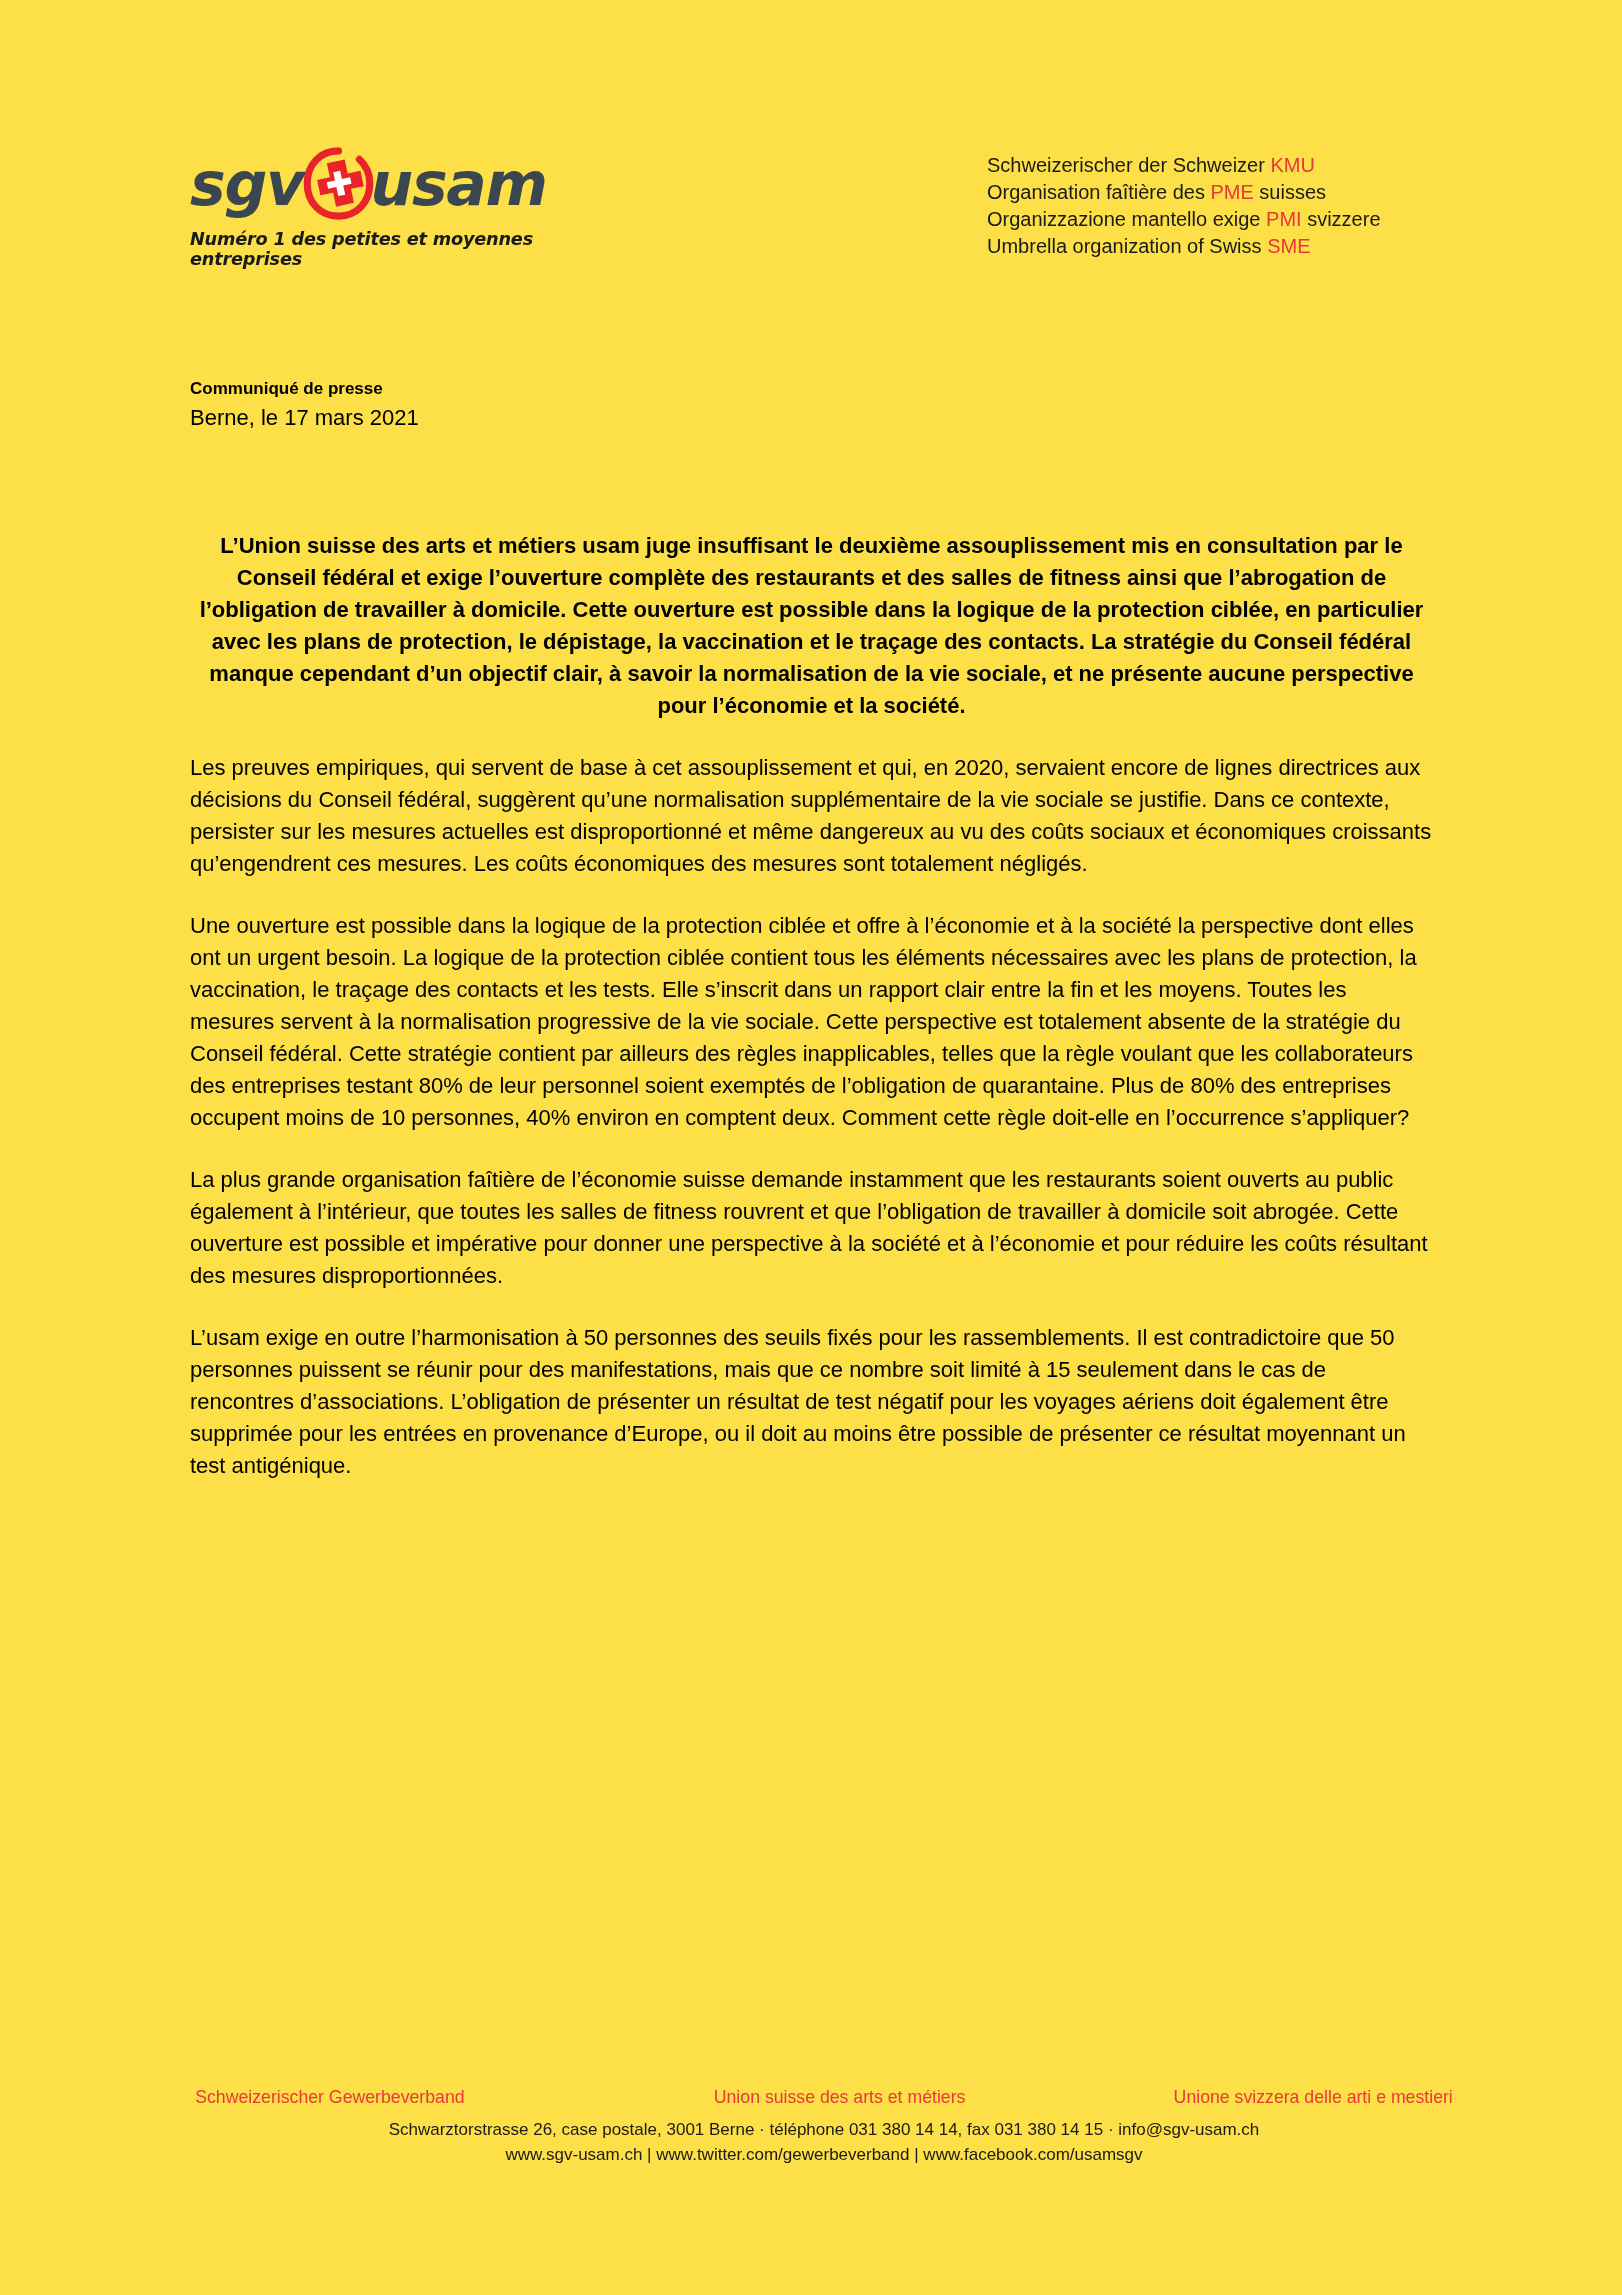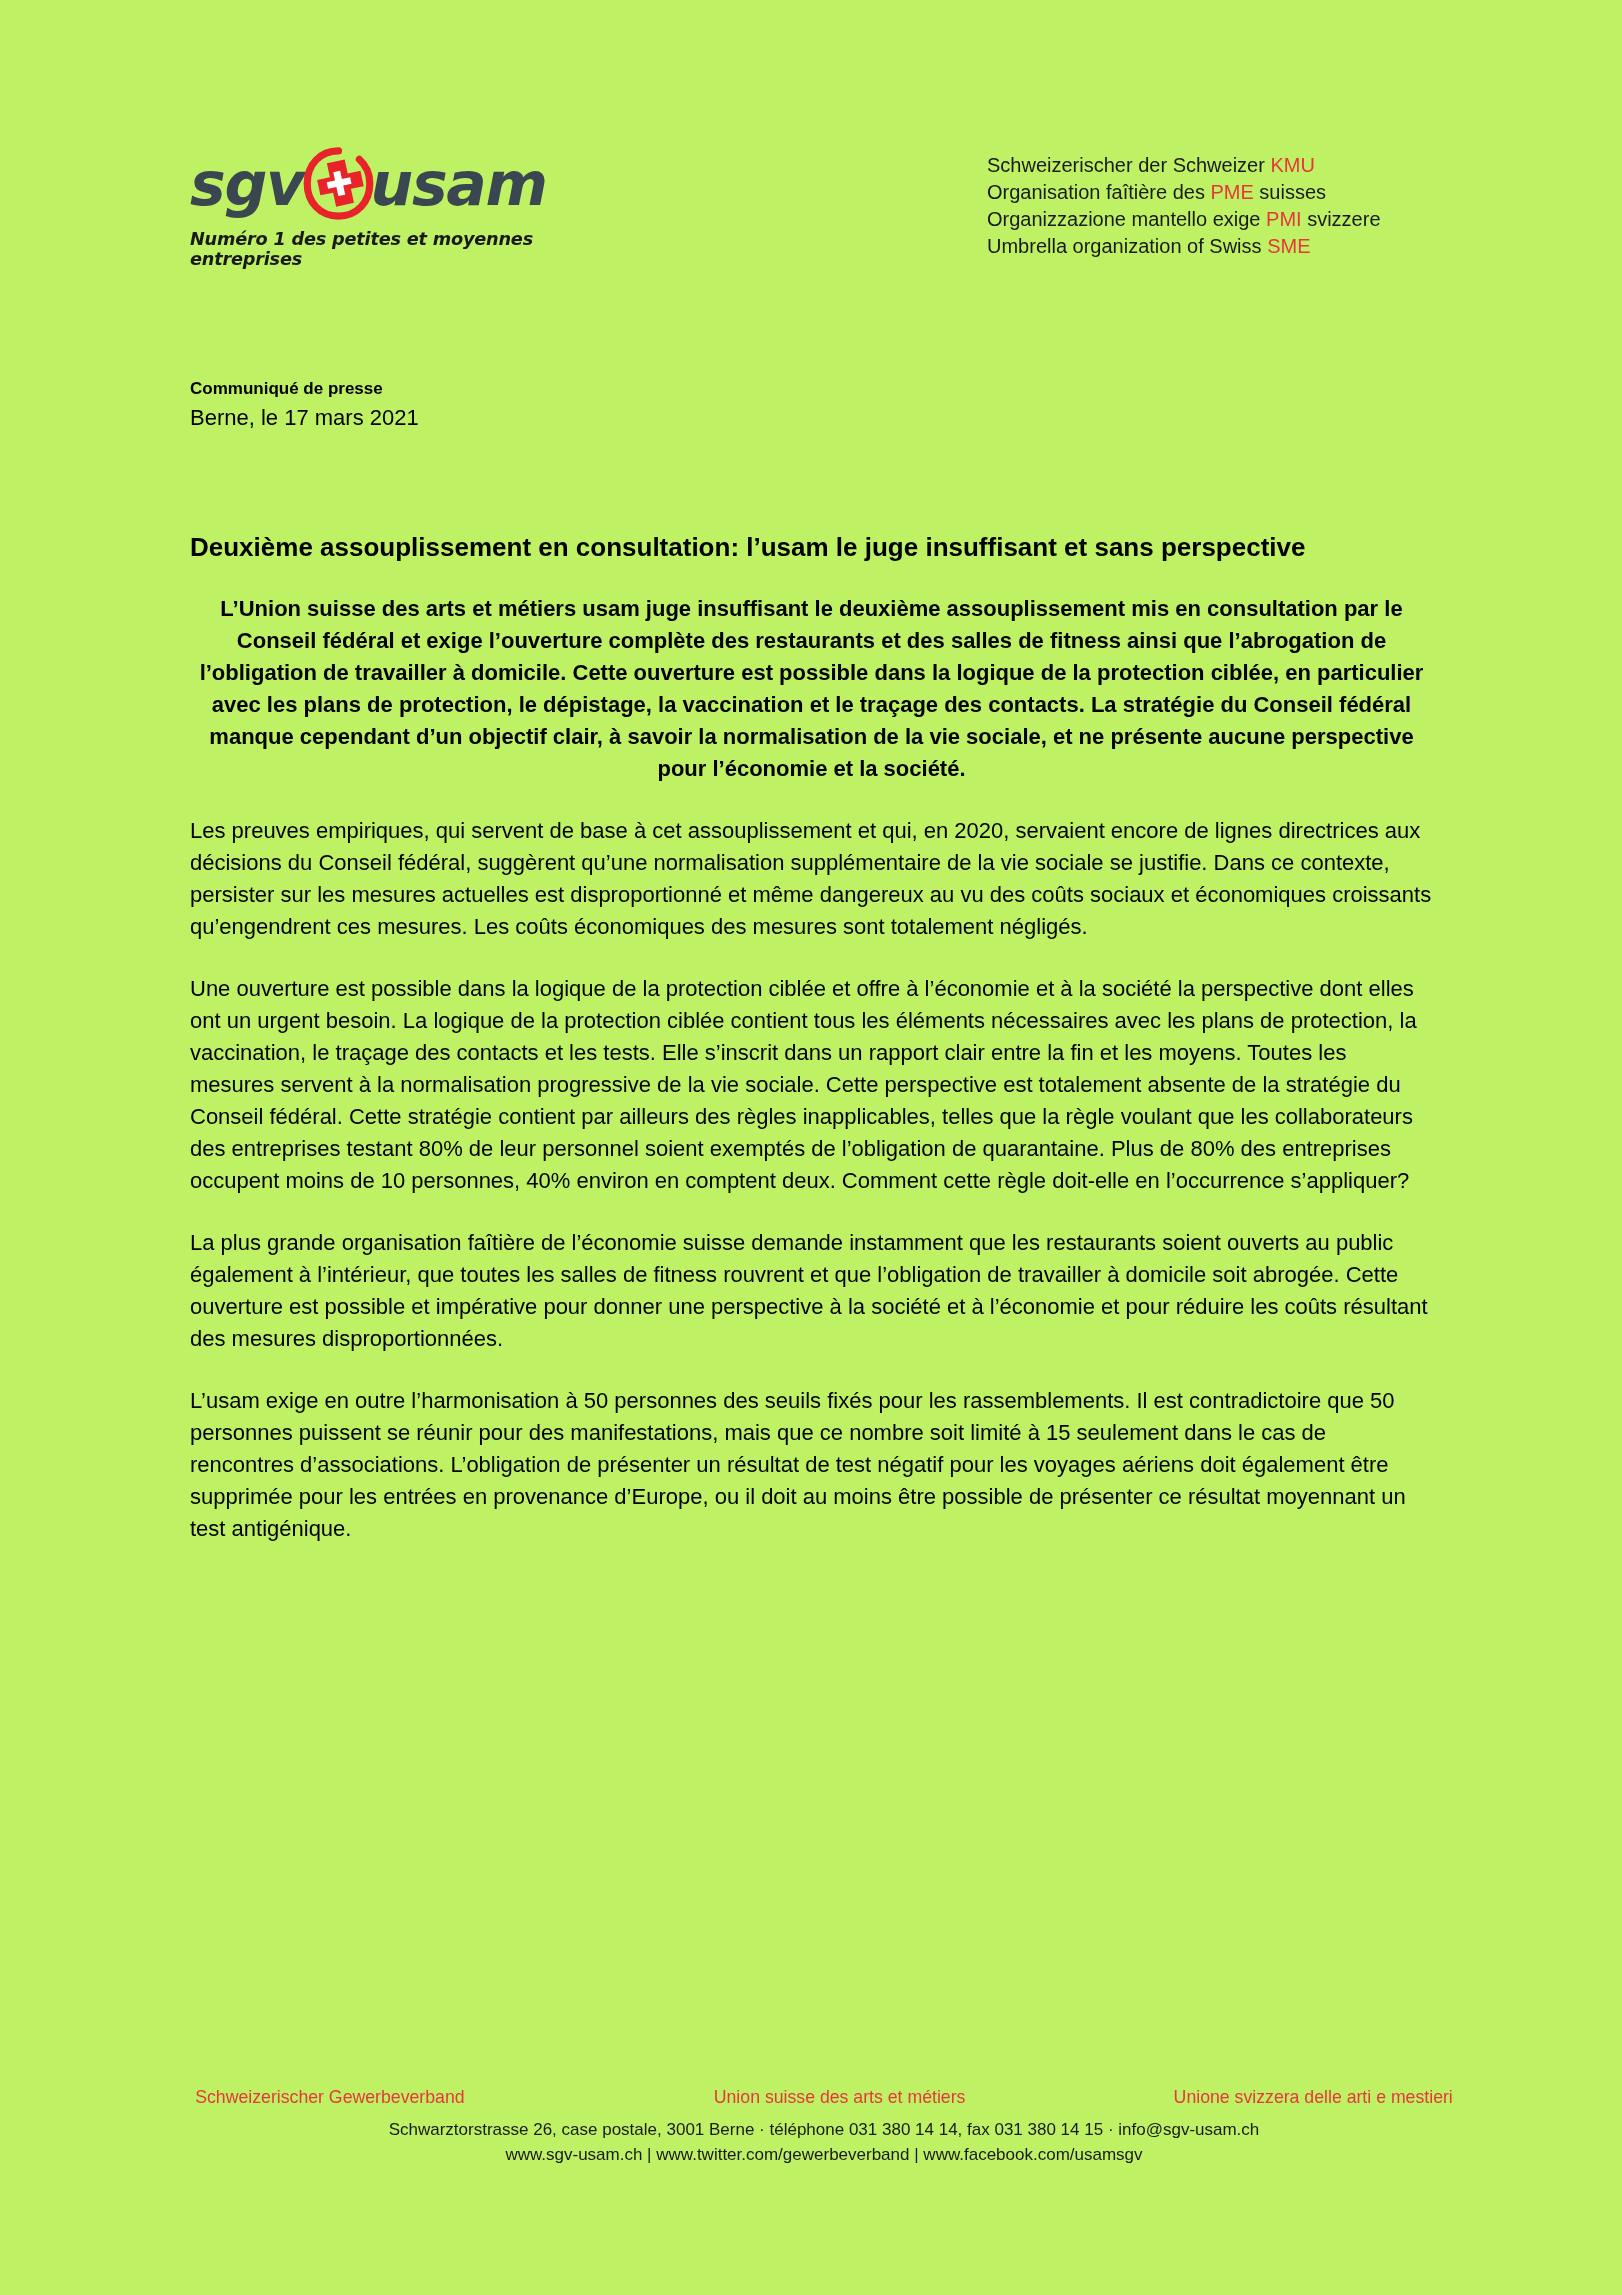--- a/index.html
+++ b/index.html
@@ -4,21 +4,21 @@
 <style>
   html, body {
     margin: 0;
     padding: 0;
     background: #ffffff;
   }
   .page {
     position: relative;
     width: 1622px;
     height: 2295px;
-    background: #bef264;
+    background: #fde047;
     font-family: "Liberation Sans", sans-serif;
     color: #000000;
     box-sizing: border-box;
     overflow: hidden;
   }
 
   
   .header {
     position: absolute;
     top: 147px;
@@ -198,21 +198,20 @@
     </div>
 
   </div>
 
   <div class="meta">
     <div class="meta-title">Communiqué de presse</div>
     <div class="meta-date">Berne, le 17 mars 2021</div>
   </div>
 
   <div class="content">
-    <h1 class="doc-title">Deuxième assouplissement en consultation: l’usam le juge insuffisant et sans perspective</h1>
     <p class="lead">L’Union suisse des arts et métiers usam juge insuffisant le deuxième assouplissement mis en consultation par le Conseil fédéral et exige l’ouverture complète des restaurants et des salles de fitness ainsi que l’abrogation de l’obligation de travailler à domicile. Cette ouverture est possible dans la logique de la protection ciblée, en particulier avec les plans de protection, le dépistage, la vaccination et le traçage des contacts. La stratégie du Conseil fédéral manque cependant d’un objectif clair, à savoir la normalisation de la vie sociale, et ne présente aucune perspective pour l’économie et la société.</p>
     <p class="body">Les preuves empiriques, qui servent de base à cet assouplissement et qui, en 2020, servaient encore de lignes directrices aux décisions du Conseil fédéral, suggèrent qu’une normalisation supplémentaire de la vie sociale se justifie. Dans ce contexte, persister sur les mesures actuelles est disproportionné et même dangereux au vu des coûts sociaux et économiques croissants qu’engendrent ces mesures. Les coûts économiques des mesures sont totalement négligés.</p>
     <p class="body">Une ouverture est possible dans la logique de la protection ciblée et offre à l’économie et à la société la perspective dont elles ont un urgent besoin. La logique de la protection ciblée contient tous les éléments nécessaires avec les plans de protection, la vaccination, le traçage des contacts et les tests. Elle s’inscrit dans un rapport clair entre la fin et les moyens. Toutes les mesures servent à la normalisation progressive de la vie sociale. Cette perspective est totalement absente de la stratégie du Conseil fédéral. Cette stratégie contient par ailleurs des règles inapplicables, telles que la règle voulant que les collaborateurs des entreprises testant 80% de leur personnel soient exemptés de l’obligation de quarantaine. Plus de 80% des entreprises occupent moins de 10 personnes, 40% environ en comptent deux. Comment cette règle doit-elle en l’occurrence s’appliquer?</p>
     <p class="body">La plus grande organisation faîtière de l’économie suisse demande instamment que les restaurants soient ouverts au public également à l’intérieur, que toutes les salles de fitness rouvrent et que l’obligation de travailler à domicile soit abrogée. Cette ouverture est possible et impérative pour donner une perspective à la société et à l’économie et pour réduire les coûts résultant des mesures disproportionnées.</p>
     <p class="body">L’usam exige en outre l’harmonisation à 50 personnes des seuils fixés pour les rassemblements. Il est contradictoire que 50 personnes puissent se réunir pour des manifestations, mais que ce nombre soit limité à 15 seulement dans le cas de rencontres d’associations. L’obligation de présenter un résultat de test négatif pour les voyages aériens doit également être supprimée pour les entrées en provenance d’Europe, ou il doit au moins être possible de présenter ce résultat moyennant un test antigénique.</p>
   </div>
 
   <div class="footer">
     <div class="footer-orgs">
       <span class="footer-org f1">Schweizerischer Gewerbeverband</span>

